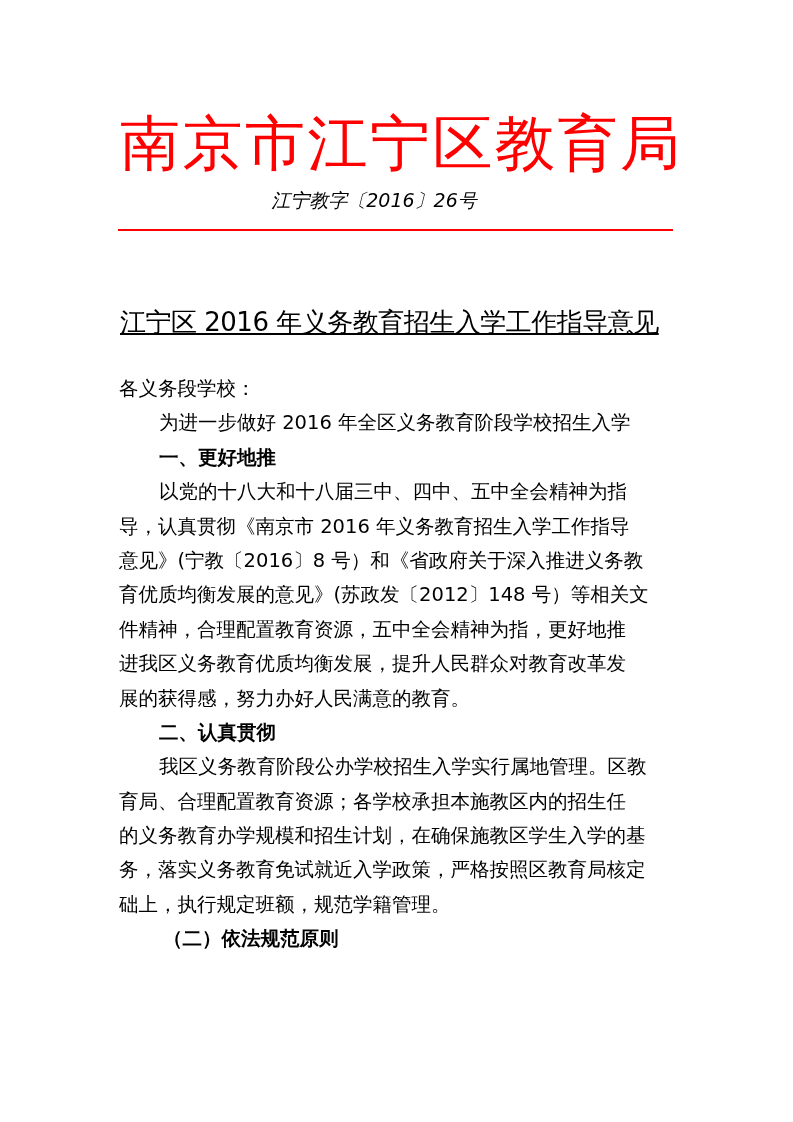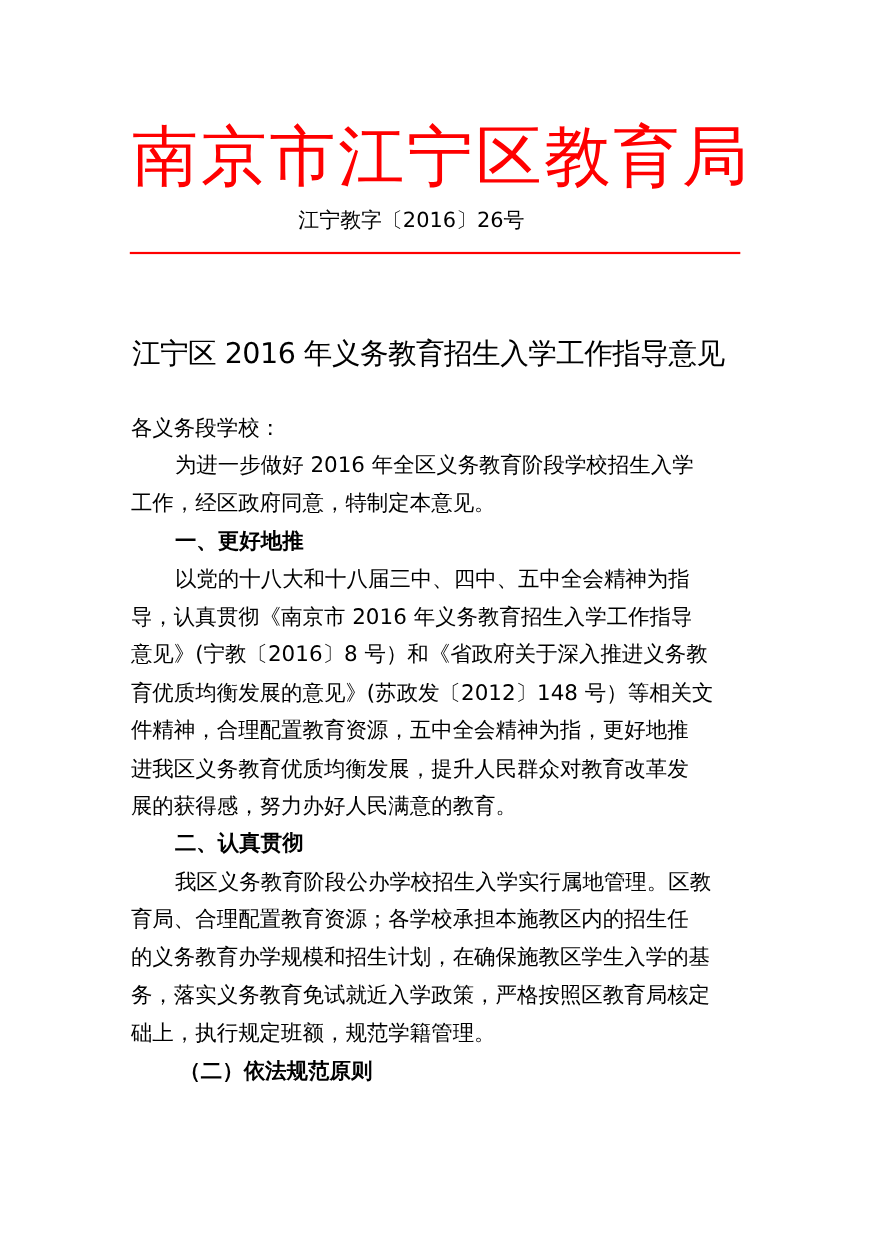--- a/index.html
+++ b/index.html
@@ -4,24 +4,24 @@
 <style>
   html, body { margin: 0; padding: 0; background: #ffffff; }
   body { width: 793px; height: 1122px; position: relative; overflow: hidden;
          font-family: "DejaVu Sans", sans-serif; color: #000; }
   .page { position: absolute; left: 0; top: 0; width: 793px; height: 1122px; }
   .masthead { position: absolute; left: 120px; top: 108px; width: 560px; height: 70px;
               color: #ff0000; font-size: 60px; line-height: 70px;
               display: flex; justify-content: space-between; }
   .masthead span { display: inline-block; }
   .docnum { position: absolute; left: 0; width: 748px; top: 186px; text-align: center;
-            font-size: 19px; line-height: 28px; }
+            font-size: 19px; line-height: 28px; font-style: italic; }
   .redline { position: absolute; left: 118px; top: 229px; width: 555px; height: 2px; background: #ff0000; }
   .title { position: absolute; left: 120px; top: 302px; width: 560px; font-size: 26px; line-height: 40px;
-           white-space: nowrap; letter-spacing: -0.5px; }
+           white-space: nowrap; letter-spacing: -0.5px; text-decoration: underline; }
   .body { position: absolute; left: 119px; top: 372px; width: 560px; font-size: 19.5px; line-height: 34.4px; }
   .line { white-space: nowrap; height: 34.4px; }
   .indent { padding-left: 40px; }
   .heading { font-weight: bold; padding-left: 40px; }
   .subheading { font-weight: bold; padding-left: 44px; }
 </style>
 </head>
 <body>
 
 <div class="page">
@@ -41,21 +41,20 @@
   <div class="docnum">江宁教字〔2016〕26号</div>
 
   <div class="redline"></div>
 
   <div class="title">江宁区 2016 年义务教育招生入学工作指导意见</div>
 
   <div class="body">
     <div class="line">各义务段学校：</div>
 
     <div class="line indent">为进一步做好 2016 年全区义务教育阶段学校招生入学</div>
-    <div class="line">工作，经区政府同意，特制定本意见。</div>
 
     <div class="line heading">一、更好地推</div>
     <div class="line indent">以党的十八大和十八届三中、四中、五中全会精神为指</div>
     <div class="line">导，认真贯彻《南京市 2016 年义务教育招生入学工作指导</div>
     <div class="line">意见》(宁教〔2016〕8 号）和《省政府关于深入推进义务教</div>
     <div class="line">育优质均衡发展的意见》(苏政发〔2012〕148 号）等相关文</div>
     <div class="line">件精神，合理配置教育资源，五中全会精神为指，更好地推</div>
     <div class="line">进我区义务教育优质均衡发展，提升人民群众对教育改革发</div>
     <div class="line">展的获得感，努力办好人民满意的教育。</div>
 

